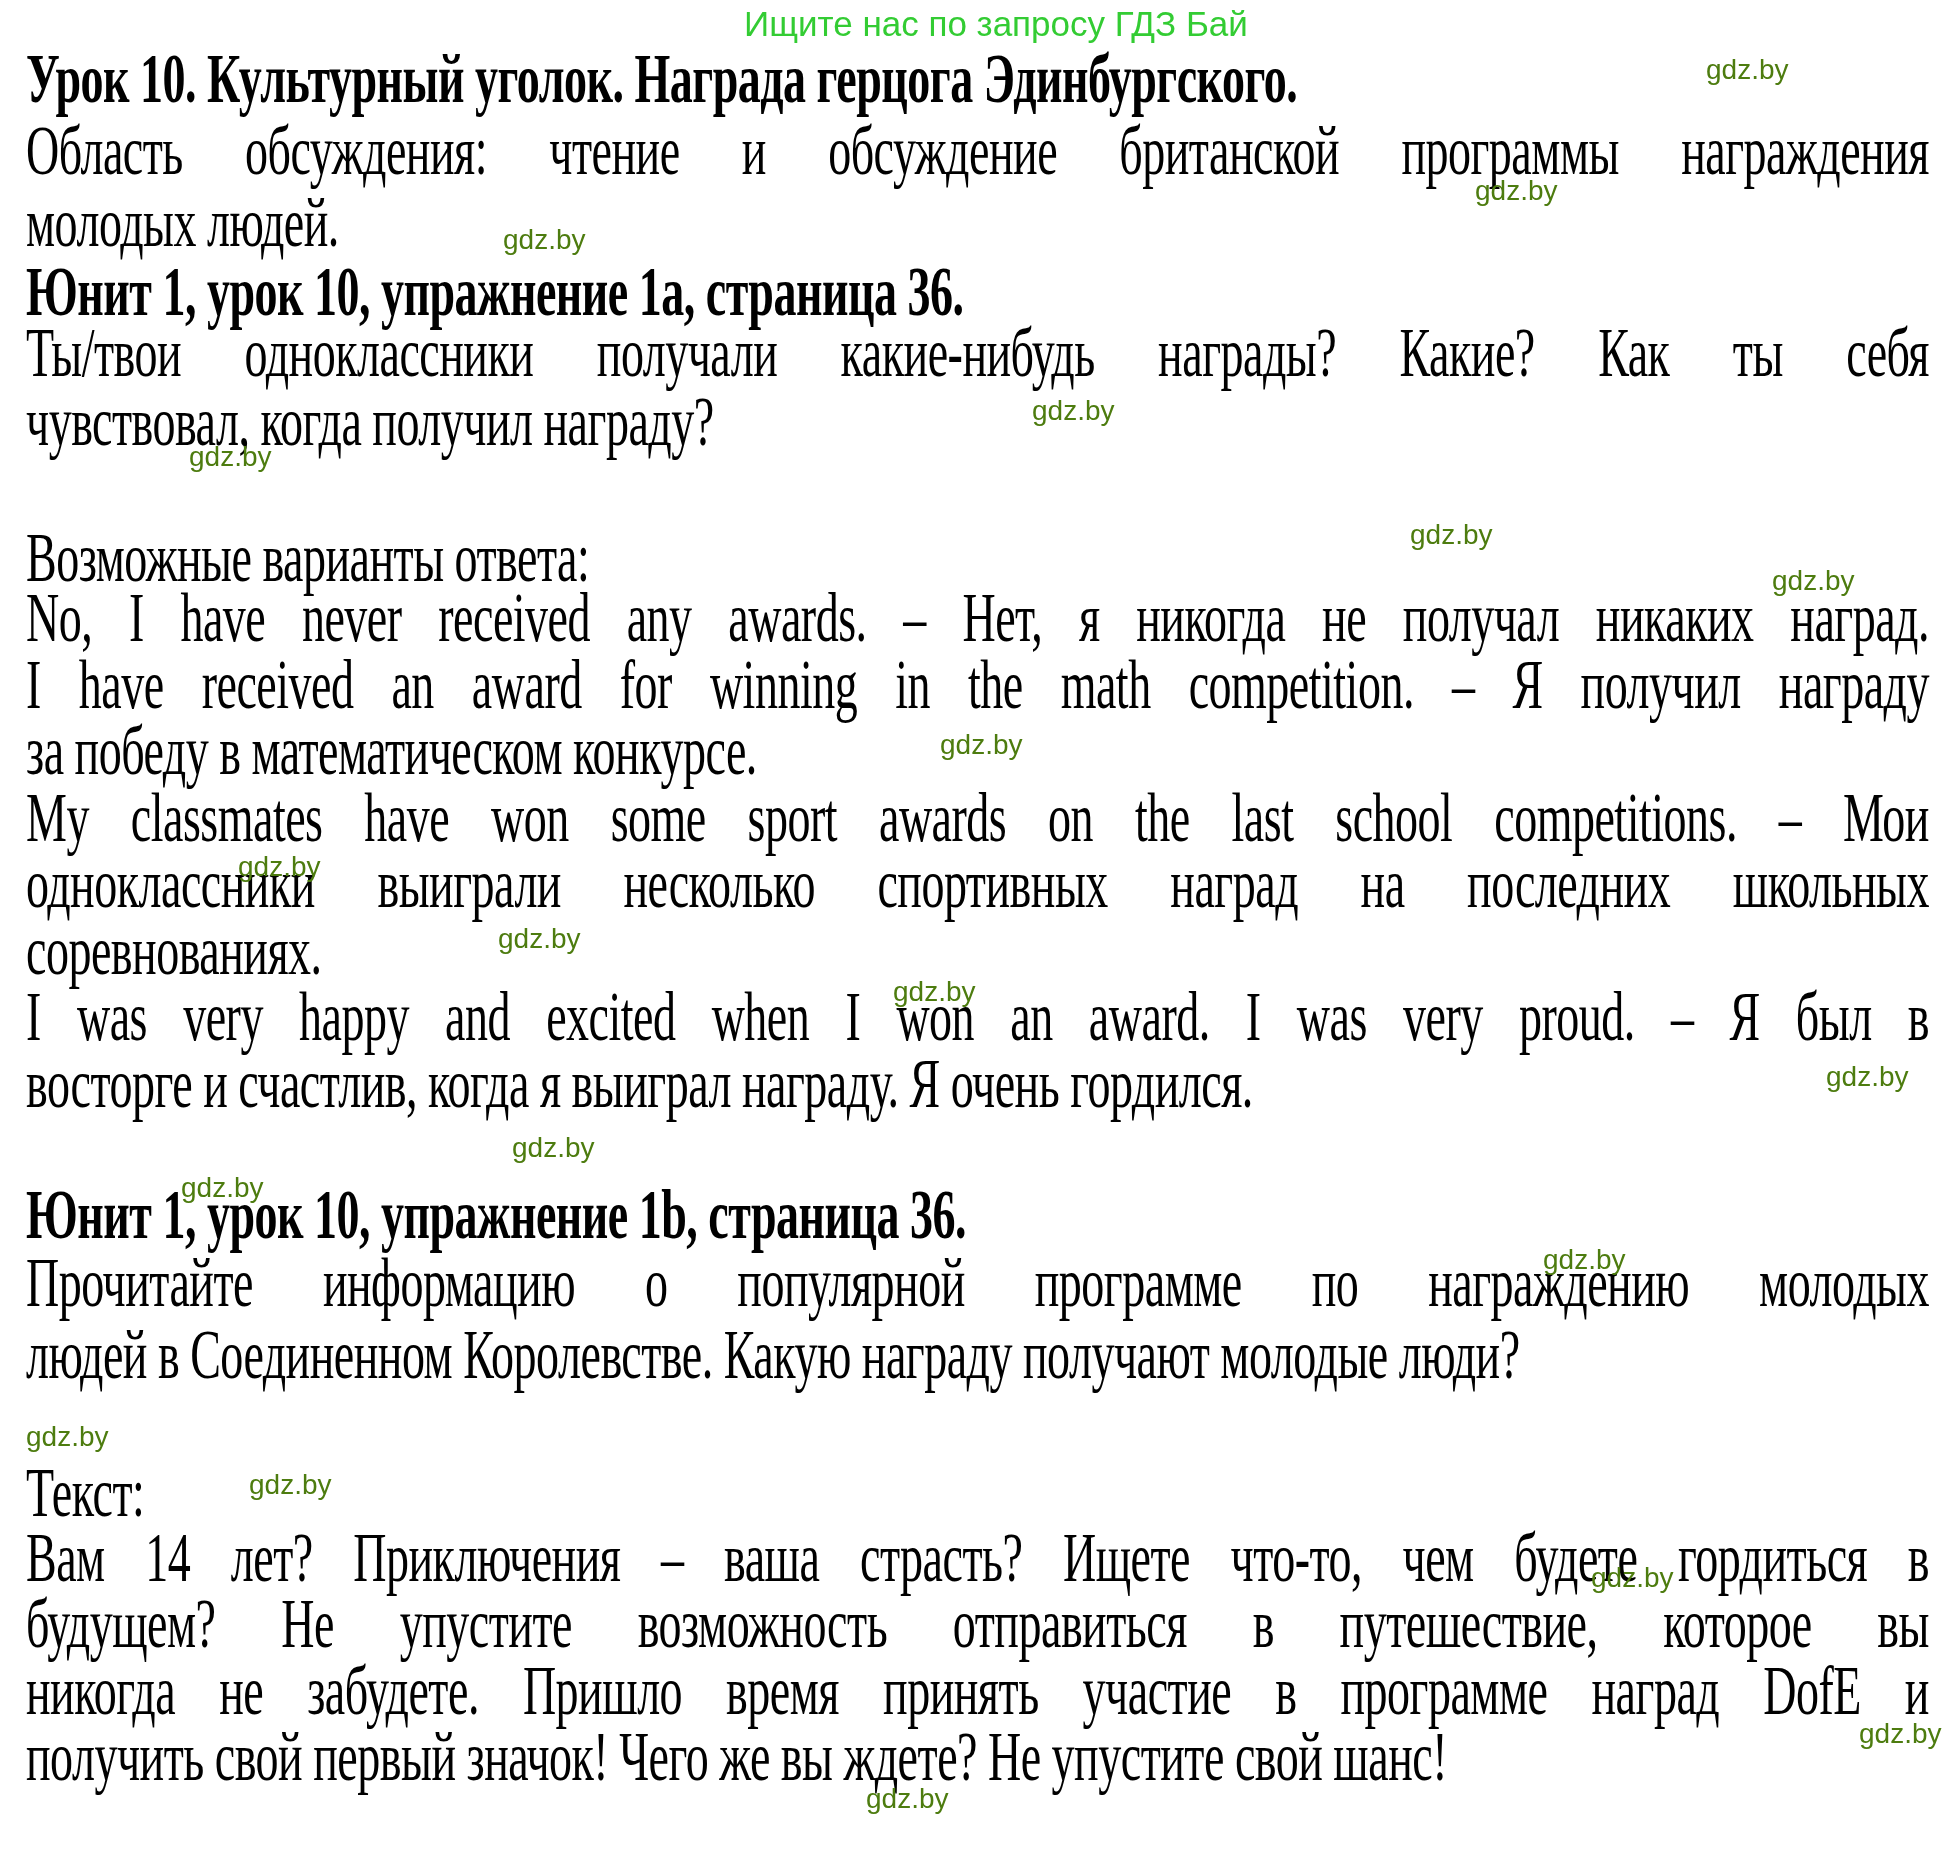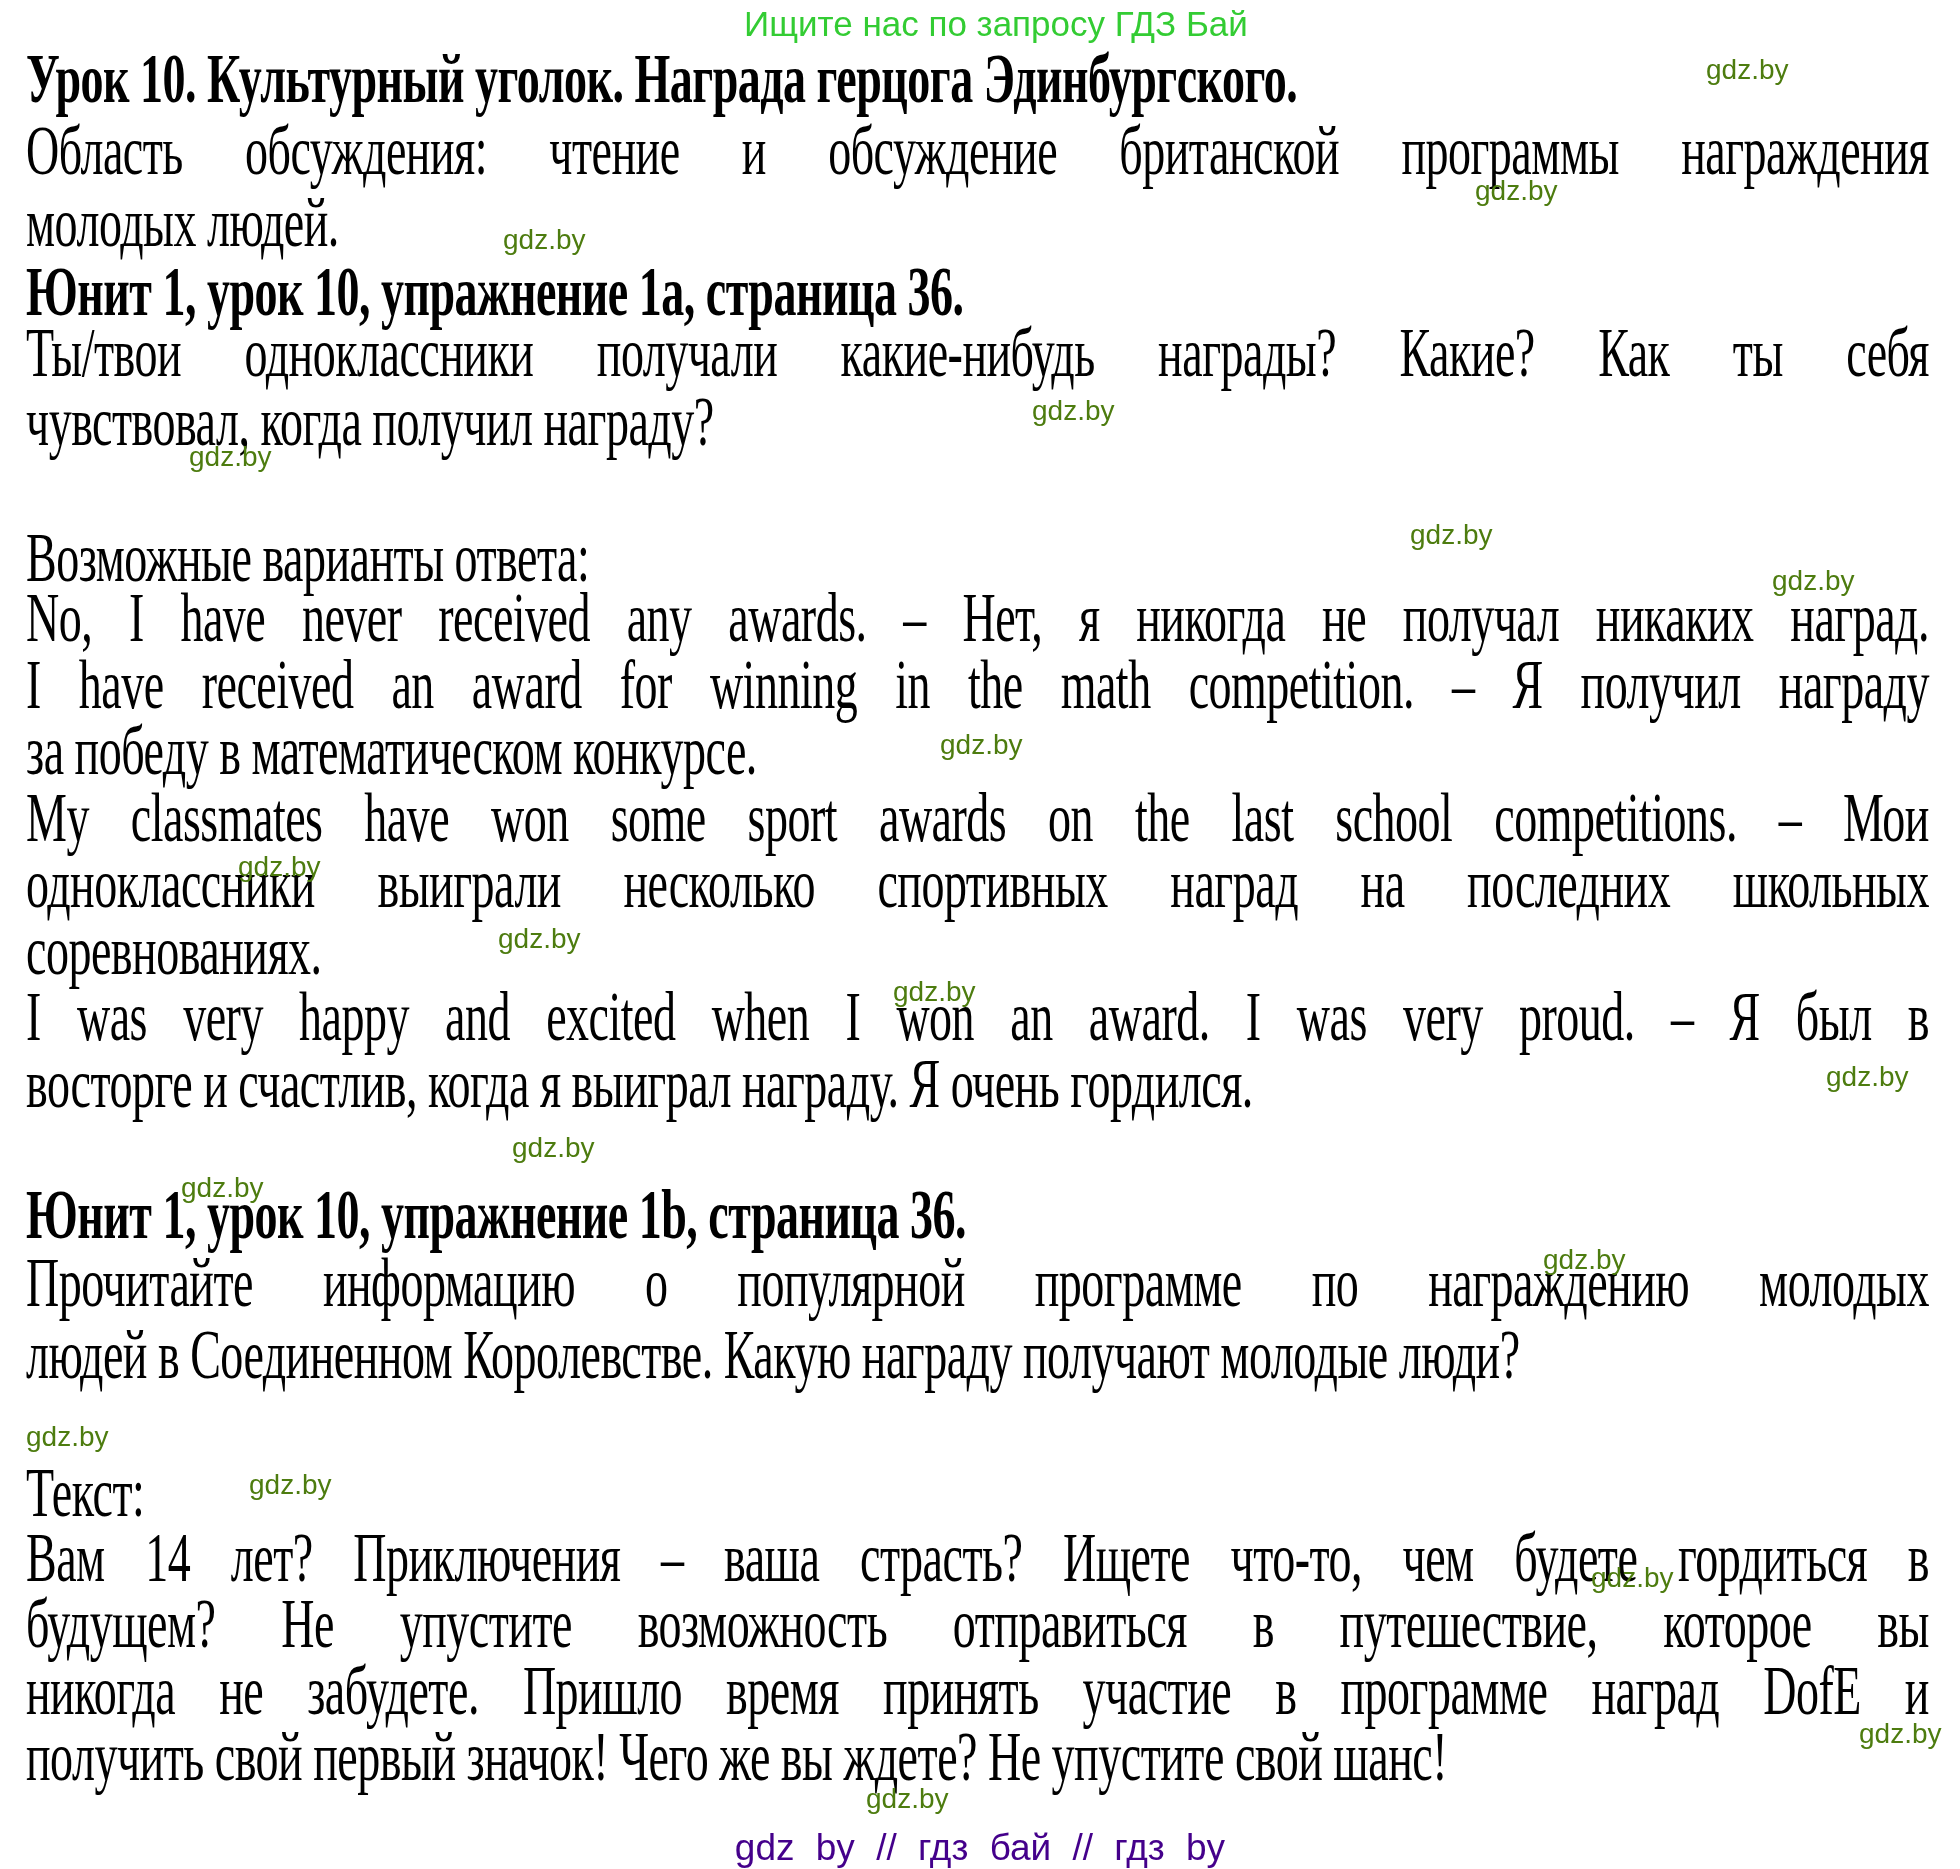--- a/index.html
+++ b/index.html
@@ -91,15 +91,14 @@
       <span class="wm" style="left: 512px; top: 1132px;">gdz.by</span>
       <span class="wm" style="left: 181px; top: 1172px;">gdz.by</span>
       <span class="wm" style="left: 1543px; top: 1244px;">gdz.by</span>
       <span class="wm" style="left: 26px; top: 1421px;">gdz.by</span>
       <span class="wm" style="left: 249px; top: 1469px;">gdz.by</span>
       <span class="wm" style="left: 1591px; top: 1562px;">gdz.by</span>
       <span class="wm" style="left: 1859px; top: 1718px;">gdz.by</span>
       <span class="wm" style="left: 866px; top: 1783px;">gdz.by</span>
     </div>
 
-  <div class="footer">gdz by // гдз бай // гдз by</div>
 </div>
 
 
 </body></html>

